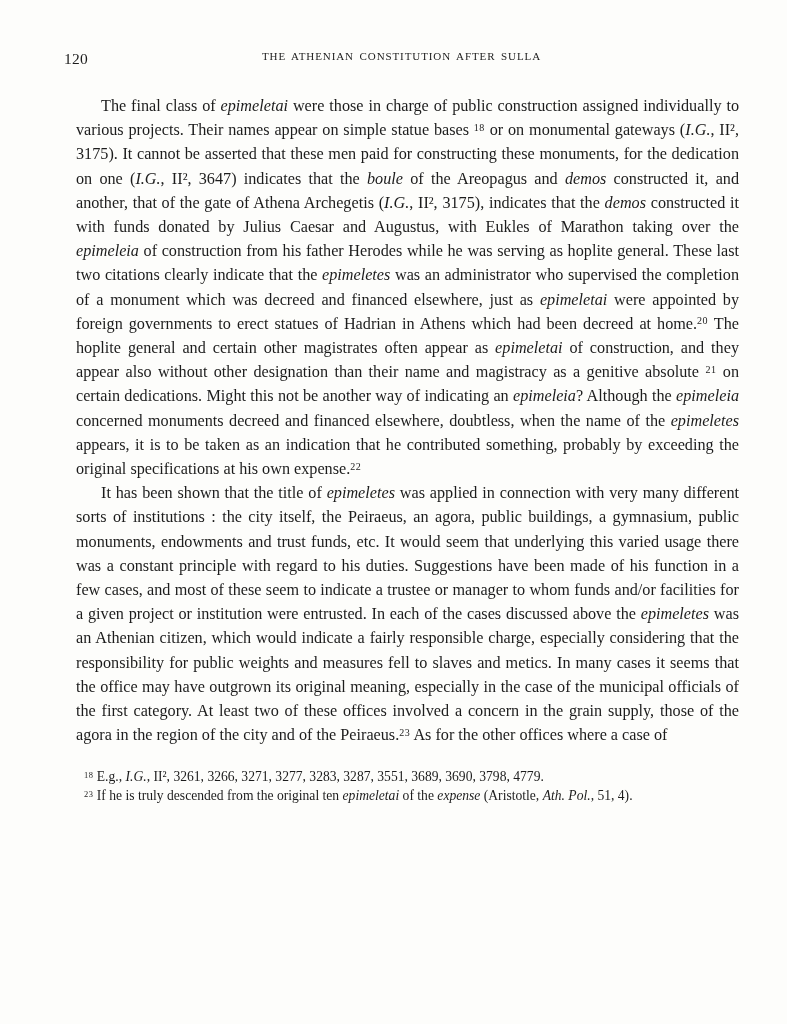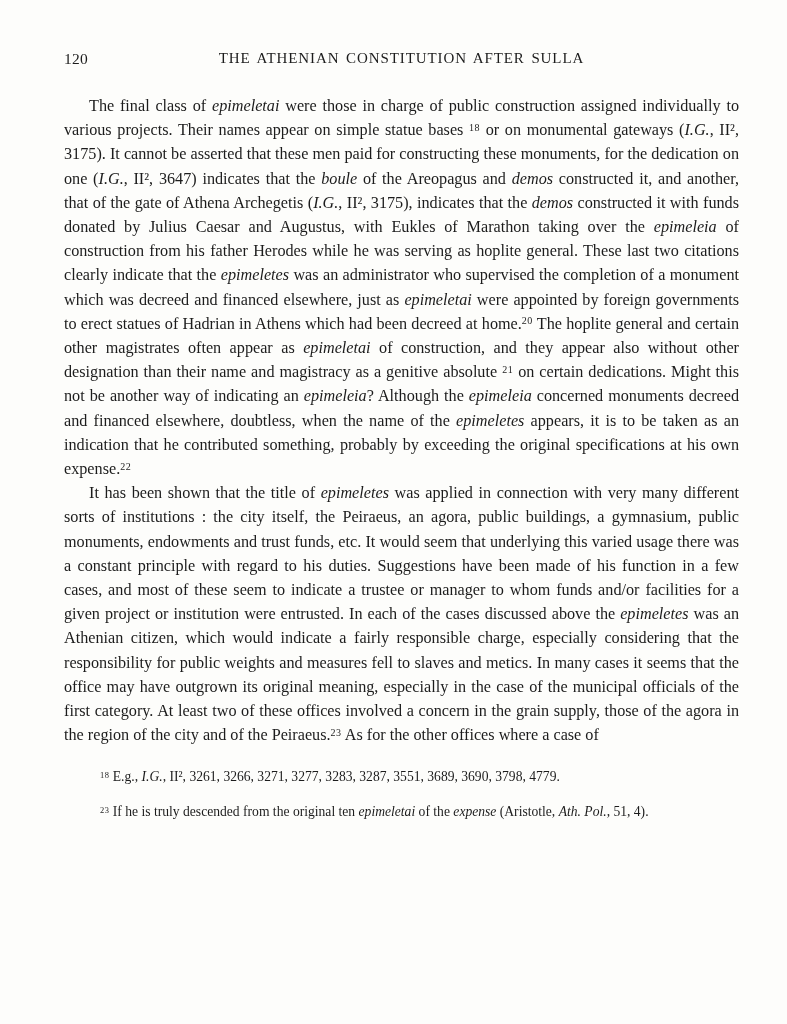--- a/index.html
+++ b/index.html
@@ -26,34 +26,35 @@
   }
   .page-number {
     position: absolute;
     left: 0;
     top: 0;
     font-size: 15.5px;
     letter-spacing: 0.3px;
   }
   .running-title {
     text-align: center;
-    font-size: 15px;
+    font-size: 11px;
     letter-spacing: 0.9px;
     word-spacing: 2px;
   }
   .body-text {
     font-size: 16.2px;
     line-height: 24.2px;
     text-align: justify;
   }
   .para {
     margin: 0;
   }
   .para.indent {
     text-indent: 25px;
+    margin-left: 12px;
   }
   .it {
     font-style: italic;
   }
   .sc {
     font-variant: small-caps;
     letter-spacing: 0.3px;
   }
   .fnref {
     font-size: 0.62em;
@@ -63,21 +64,21 @@
     vertical-align: baseline;
     letter-spacing: 0.5px;
   }
   .footnotes {
     margin-top: 21px;
     font-size: 13.6px;
     line-height: 18.8px;
     text-align: justify;
   }
   .footnote {
-    margin: 16px;
+    margin: 0;
     text-indent: 20px;
   }
 </style>
 </head>
 <body>
 
 <div class="page">
 
   <div class="running-head">
     <span class="page-number">120</span>

